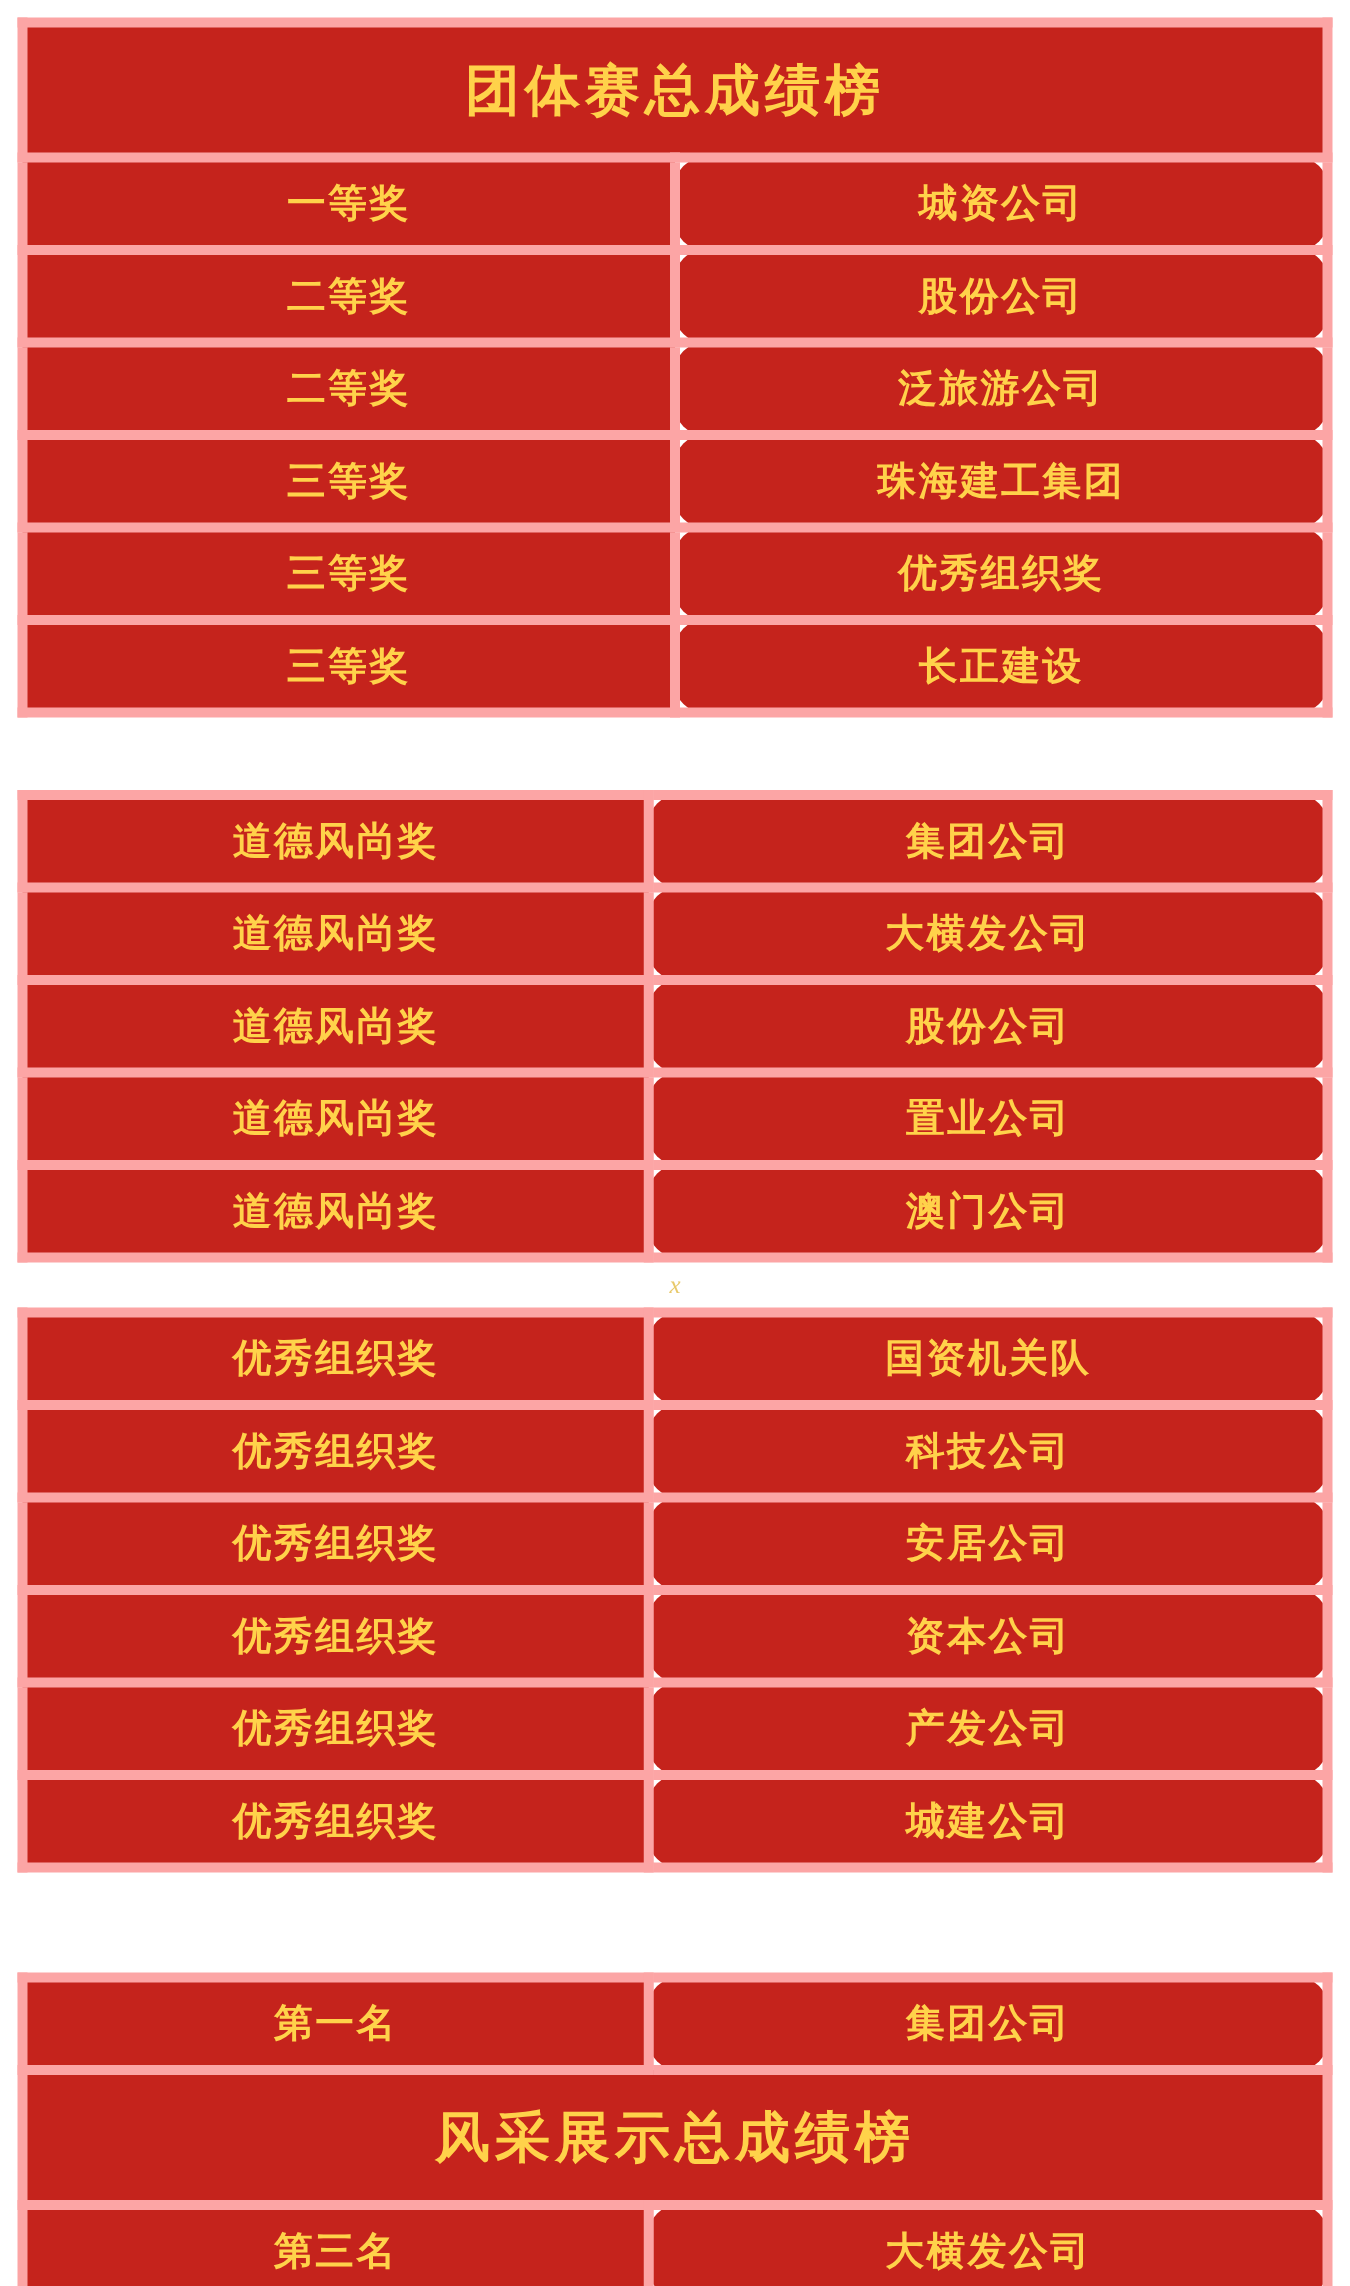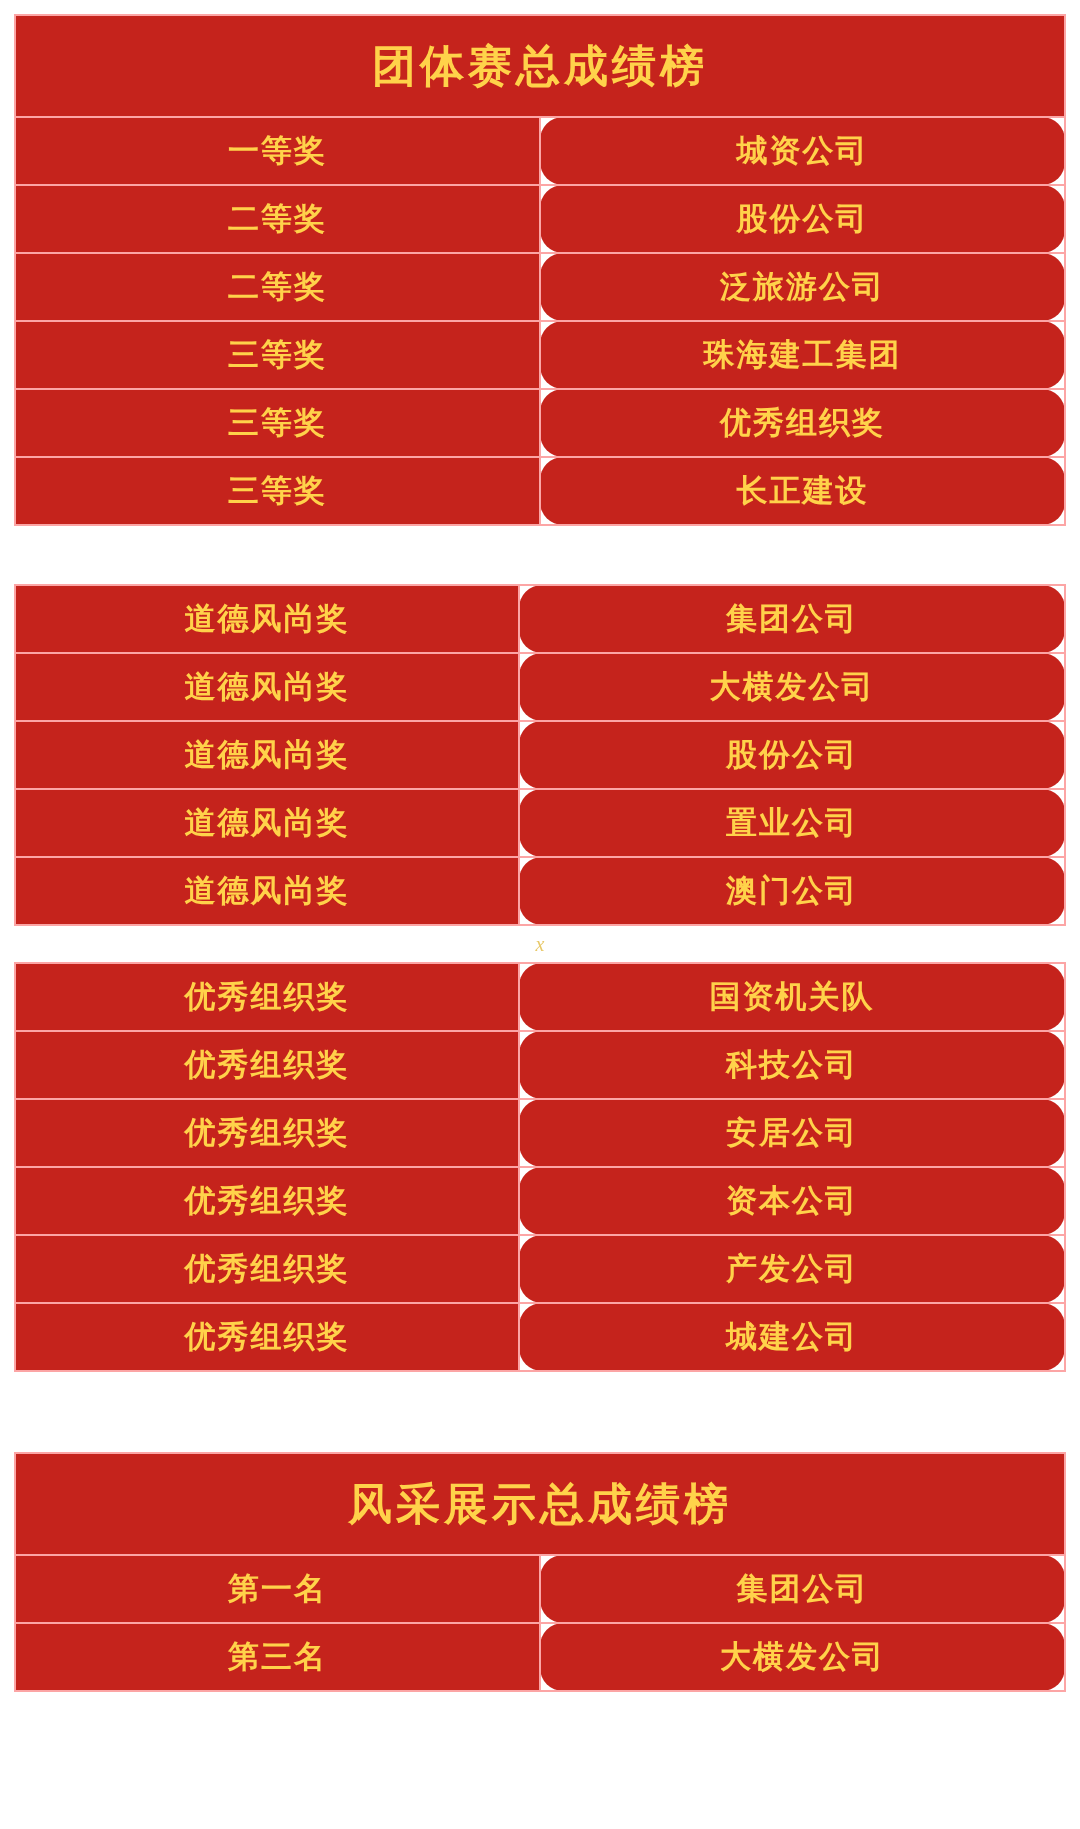--- a/index.html
+++ b/index.html
@@ -17,21 +17,21 @@
     width: 1080px;
     box-sizing: border-box;
     padding: 0 14px;
   }
   .block {
     width: 100%;
     border-collapse: collapse;
     table-layout: fixed;
   }
   .block td {
-    border: 2px solid #fca5a5;
+    border: 8px solid #fca5a5;
     background: #c5231c;
     color: #ffd24a;
     text-align: center;
     vertical-align: middle;
     padding: 0;
     height: 66px;
     font-size: 31px;
     font-weight: 700;
     letter-spacing: 2px;
   }
@@ -151,25 +151,25 @@
         <td class="col-right">城建公司</td>
       </tr>
     </tbody>
   </table>
 
   <div class="gap-lg"></div>
 
   <table class="block">
     <tbody>
       <tr>
-        <td class="title" colspan="2">风采展示总成绩榜</td>
+        <td class="col-left">第一名</td>
+        <td class="col-right">集团公司</td>
       </tr>
       <tr>
-        <td class="col-left">第一名</td>
-        <td class="col-right">集团公司</td>
+        <td class="title" colspan="2">风采展示总成绩榜</td>
       </tr>
       <tr>
         <td class="col-left">第三名</td>
         <td class="col-right">大横发公司</td>
       </tr>
     </tbody>
   </table>
 
 </div>
 

